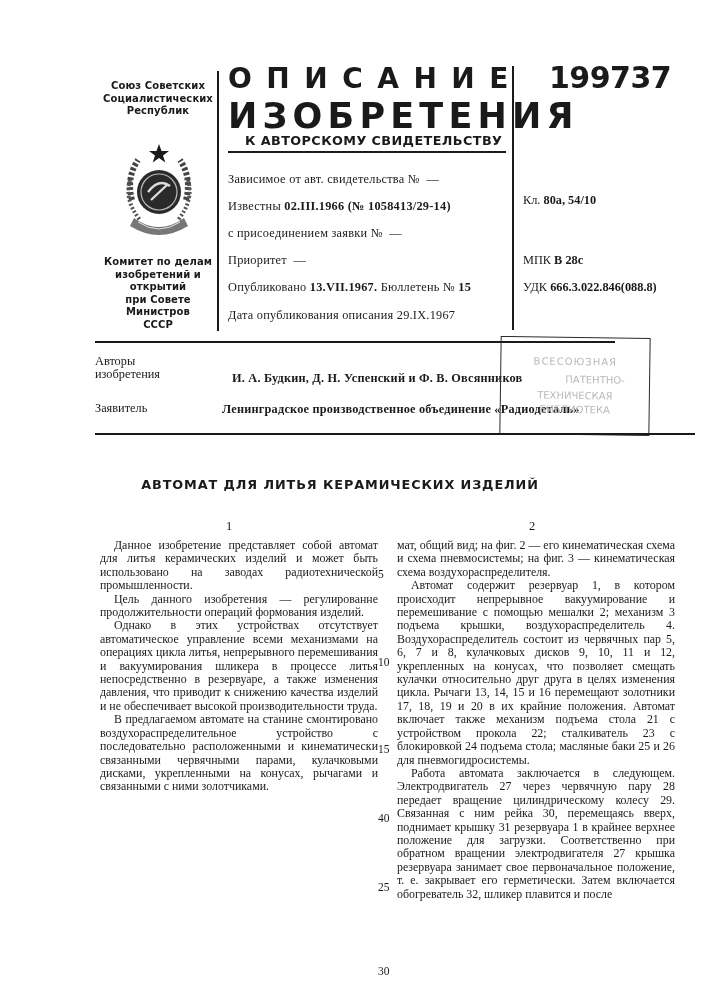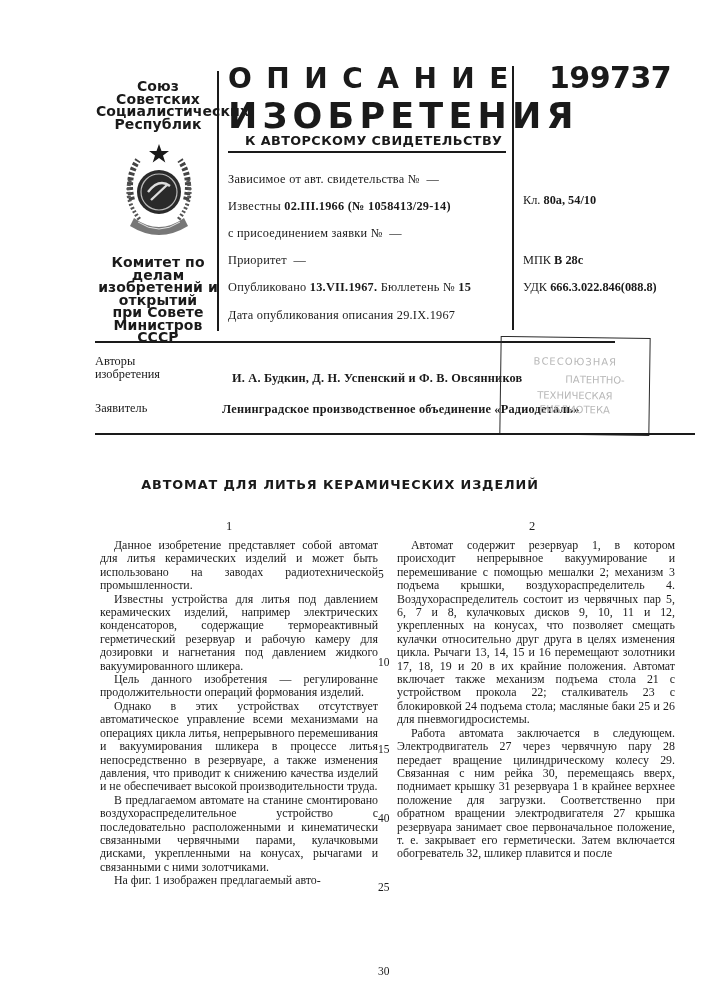--- a/index.html
+++ b/index.html
@@ -2,21 +2,21 @@
 <html><head>
 <meta charset="utf-8">
 <style>
   html, body { margin: 0; padding: 0; background: #ffffff; }
   body { width: 707px; height: 1000px; position: relative; overflow: hidden; color: #1a1a1a;
          font-family: "Liberation Serif", "DejaVu Serif", serif; }
   .abs { position: absolute; }
 
   
   .org { left: 96px; width: 124px; text-align: center; font-family: "DejaVu Sans", "Liberation Sans", sans-serif;
-         font-size: 14px; line-height: 12.5px; font-weight: bold; letter-spacing: 0.1px; }
+         font-size: 10px; line-height: 12.5px; font-weight: bold; letter-spacing: 0.1px; }
   #org-top { top: 80px; }
   #org-bottom { top: 256px; }
   #emblem { left: 118px; top: 140px; width: 82px; height: 106px; }
 
   .vline { background: #1a1a1a; width: 2px; }
   #vline-left { left: 217px; top: 71px; height: 260px; }
   #vline-right { left: 512px; top: 66px; height: 264px; }
   .hline { background: #1a1a1a; height: 2px; }
   #hline-top { left: 95px; width: 520px; top: 341px; }
   #hline-bottom { left: 95px; width: 600px; top: 433px; height: 1.5px; }
@@ -154,30 +154,29 @@
 </div>
 
 <div class="abs hline" id="hline-bottom"></div>
 
 <div class="abs" id="doc-title">АВТОМАТ ДЛЯ ЛИТЬЯ КЕРАМИЧЕСКИХ ИЗДЕЛИЙ</div>
 <div class="abs" id="col1-num">1</div>
 <div class="abs" id="col2-num">2</div>
 
 <div class="abs col" id="col-left">
   <p>Данное изобретение представляет собой автомат для литья керамических изделий и может быть использовано на заводах радиотехнической промышленности.</p>
-  <p>Известны устройства для литья под давлением керамических изделий, например электрических конденсаторов, содержащие термореактивный герметический резервуар и рабочую камеру для дозировки и нагнетания под давлением жидкого вакуумированного шликера.</p>
   <p>Цель данного изобретения — регулированне продолжительности операций формования изделий.</p>
   <p>Однако в этих устройствах отсутствует автоматическое управление всеми механизмами на операциях цикла литья, непрерывного перемешивания и вакуумирования шликера в процессе литья непосредственно в резервуаре, а также изменения давления, что приводит к снижению качества изделий и не обеспечивает высокой производительности труда.</p>
   <p>В предлагаемом автомате на станине смонтировано воздухораспределительное устройство с последовательно расположенными и кинематически связанными червячными парами, кулачковыми дисками, укрепленными на конусах, рычагами и связанными с ними золотчиками.</p>
-  <p>На фиг. 1 изображен предлагаемый авто-</p>
 </div>
 
 <div class="abs lnum" id="ln-5">5</div>
 <div class="abs lnum" id="ln-10">10</div>
 <div class="abs lnum" id="ln-15">15</div>
 <div class="abs lnum" id="ln-20">40</div>
 <div class="abs lnum" id="ln-25">25</div>
 <div class="abs lnum" id="ln-30">30</div>
 
 <div class="abs col" id="col-right">
+  <p class="cont">мат, общий вид; на фиг. 2 — его кинематическая схема и схема пневмосистемы; на фиг. 3 — кинематическая схема воздухораспределителя.</p>
   <p>Автомат содержит резервуар 1, в котором происходит непрерывное вакуумирование и перемешивание с помощью мешалки 2; механизм 3 подъема крышки, воздухораспределитель 4. Воздухораспределитель состоит из червячных пар 5, 6, 7 и 8, кулачковых дисков 9, 10, 11 и 12, укрепленных на конусах, что позволяет смещать кулачки относительно друг друга в целях изменения цикла. Рычаги 13, 14, 15 и 16 перемещают золотники 17, 18, 19 и 20 в их крайние положения. Автомат включает также механизм подъема стола 21 с устройством прокола 22; сталкиватель 23 с блокировкой 24 подъема стола; масляные баки 25 и 26 для пневмогидросистемы.</p>
   <p>Работа автомата заключается в следующем. Электродвигатель 27 через червячную пару 28 передает вращение цилиндрическому колесу 29. Связанная с ним рейка 30, перемещаясь вверх, поднимает крышку 31 резервуара 1 в крайнее верхнее положение для загрузки. Соответственно при обратном вращении электродвигателя 27 крышка резервуара занимает свое первоначальное положение, т. е. закрывает его герметически. Затем включается обогреватель 32, шликер плавится и после</p>
 </div>
 
 </body></html>

